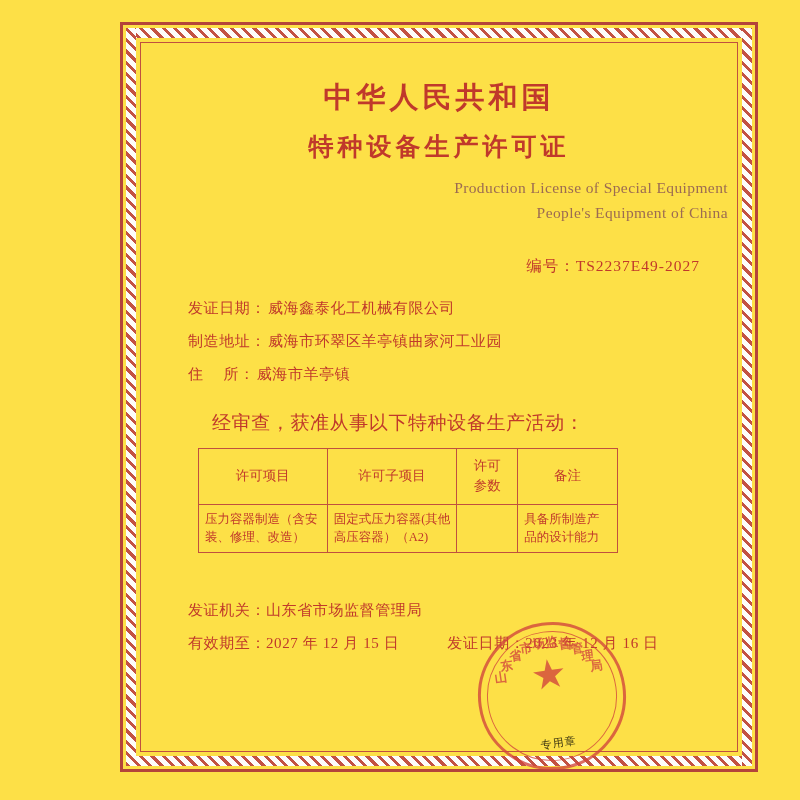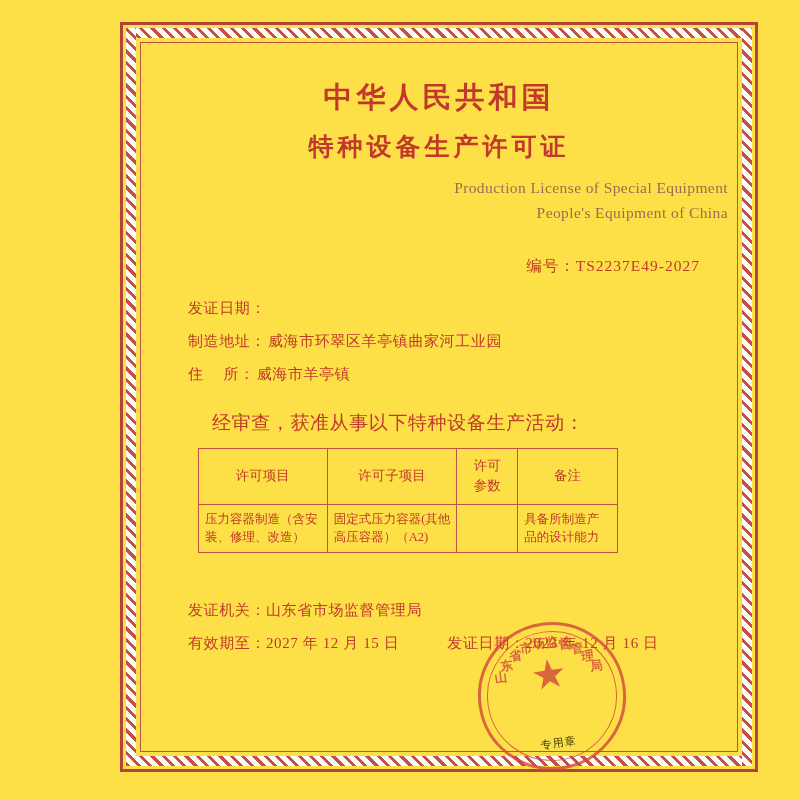--- a/index.html
+++ b/index.html
@@ -217,20 +217,21 @@
     <div class="title-cn title-cn-1">中华人民共和国</div>
     <div class="title-cn title-cn-2">特种设备生产许可证</div>
     <div class="title-en title-en-1">Production License of Special Equipment</div>
     <div class="title-en title-en-2">People's Equipment of China</div>
 
     <div class="serial">编号：TS2237E49-2027</div>
 
     <div class="field-block">
       <div class="field-row">
         <span class="field-label">发证日期：</span>
+        <span class="field-value">威海鑫泰化工机械有限公司</span>
       </div>
       <div class="field-row">
         <span class="field-label">制造地址：</span>
         <span class="field-value">威海市环翠区羊亭镇曲家河工业园</span>
       </div>
       <div class="field-row">
         <span class="field-label">住　 所：</span>
         <span class="field-value">威海市羊亭镇</span>
       </div>
     </div>

